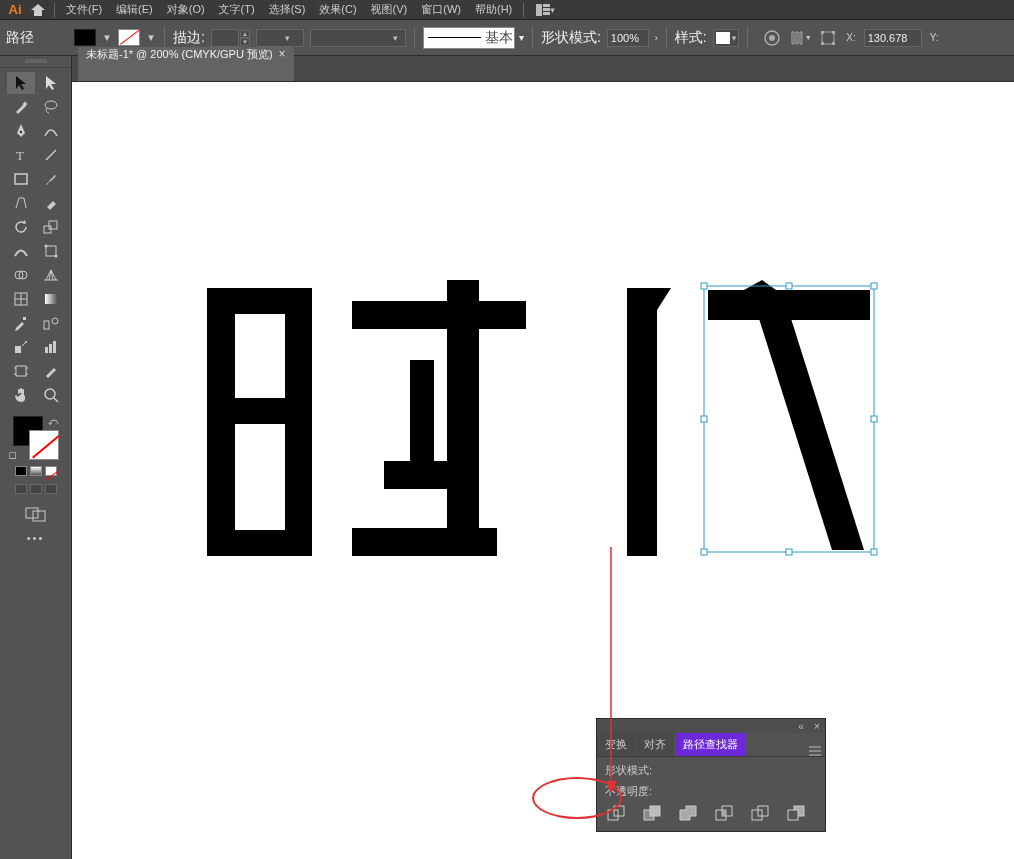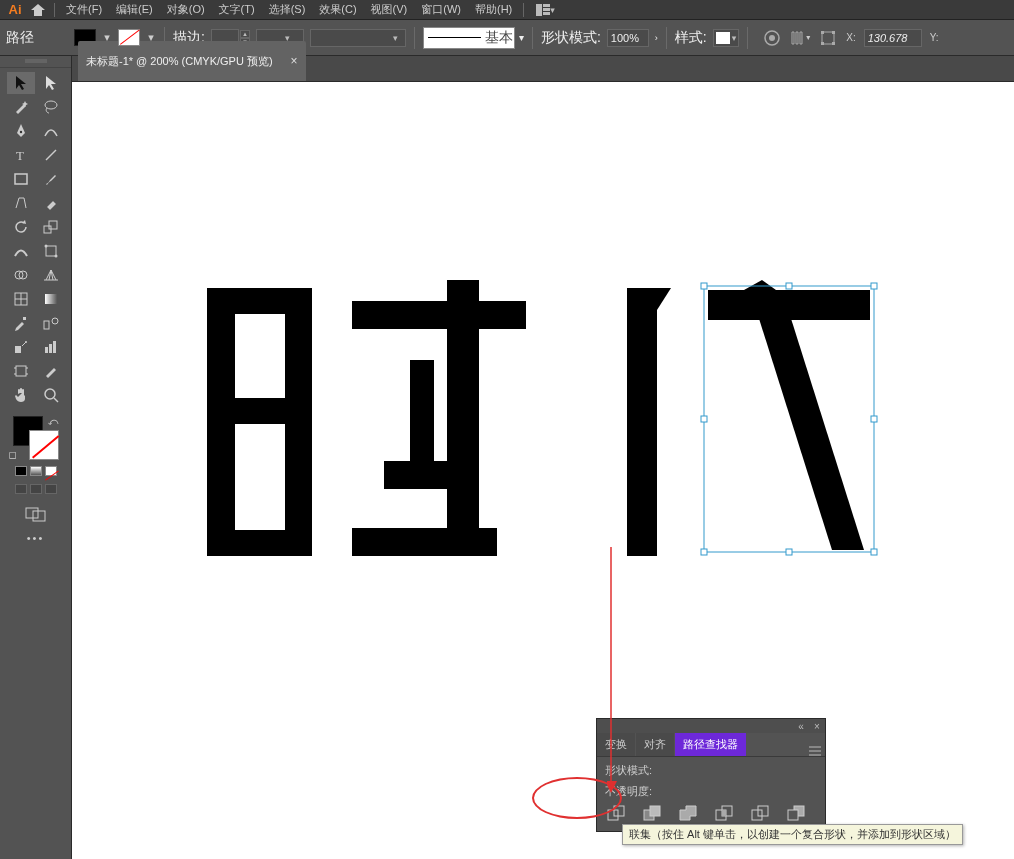--- a/index.html
+++ b/index.html
@@ -90,21 +90,21 @@
   width: 92px; height: 22px; background:#fff; border:1px solid #888;
   display:flex; align-items:center; justify-content:center; position:relative;
 }
 .dd-brush .brush-line { flex:1; margin:0 4px; height:1px; background:#000;}
 .dd-brush .brush-lbl { color:#444; font-size:14px; padding-right:1px;}
 .control-bar input.opacity { width:42px; height:18px; background:#4a4a4a; border:1px solid #666; color:#eee; font-size:11px; padding:0 3px;}
 .icon-btn {
   width:20px; height:20px; display:flex; align-items:center; justify-content:center; color:#ccc;
 }
 .trailing { margin-left: 6px; display:flex; align-items:center; gap:8px;}
-.coord-box { width:58px; height:18px; background:#4a4a4a; border:1px solid #666; display:flex; align-items:center; padding:0 3px;font-style:italic;}
+.coord-box { width:58px; height:18px; background:#4a4a4a; border:1px solid #666; display:flex; align-items:center; padding:0 3px;}
 .coord-lbl { font-size:10px; color:#ccc;}
 .main-area {
   display:flex;
   height: 803px;
 }
 .tool-panel {
   width: 72px;
   background: #535353;
   border-right: 1px solid #2a2a2a;
   display:flex; flex-direction:column; align-items:center;
@@ -146,21 +146,21 @@
 .dots { margin-top:10px; color:#ccc; letter-spacing:2px;}
 .doc-area {
   flex:1;
   background:#4b4b4b;
   display:flex; flex-direction:column;
 }
 .tab-bar {
   height:26px; background:#494949; display:flex; align-items:flex-end; border-bottom:1px solid #2a2a2a;
 }
 .doc-tab {
-  height:40px; background:#636363; padding:0 8px; display:flex; align-items:center; gap:18px; color:#eee; border-top-left-radius:2px; border-top-right-radius:2px;
+  height:34px; background:#636363; padding:0 8px; display:flex; align-items:flex-start; gap:6px; color:#eee; border-top-left-radius:2px; border-top-right-radius:2px;
   margin-left: 6px;
 }
 .doc-tab .close { font-size:12px; color:#ddd;}
 .canvas-wrap {
   flex:1;
   background:#4b4b4b;
   position:relative;
 }
 .artboard {
   position:absolute; left:0; top:0; width:1100px; height:790px;
@@ -605,21 +605,20 @@
             <div class="pf-btn">
                 <svg width="18" height="16" viewBox="0 0 18 16">
                   <rect x="7" y="1" width="10" height="10" fill="#aaa" stroke="#ccc"></rect>
                   <rect x="1" y="5" width="10" height="10" fill="#555" stroke="#ccc"></rect>
                 </svg>
               </div>
           </div>
         </div>
       </div>
 
-      <div class="tooltip">联集（按住 Alt 键单击，以创建一个复合形状，并添加到形状区域）</div>
 
       <svg class="annot-arrow" width="20" height="250">
         <defs>
           <marker id="ah" markerWidth="8" markerHeight="8" refX="4" refY="4" orient="auto">
             <path d="M0 0 L8 4 L0 8 Z" fill="#e03030"></path>
           </marker>
         </defs>
         <line x1="4" y1="0" x2="4" y2="240" stroke="#e03030" stroke-width="1.5" marker-end="url(#ah)"></line>
       </svg>
 

